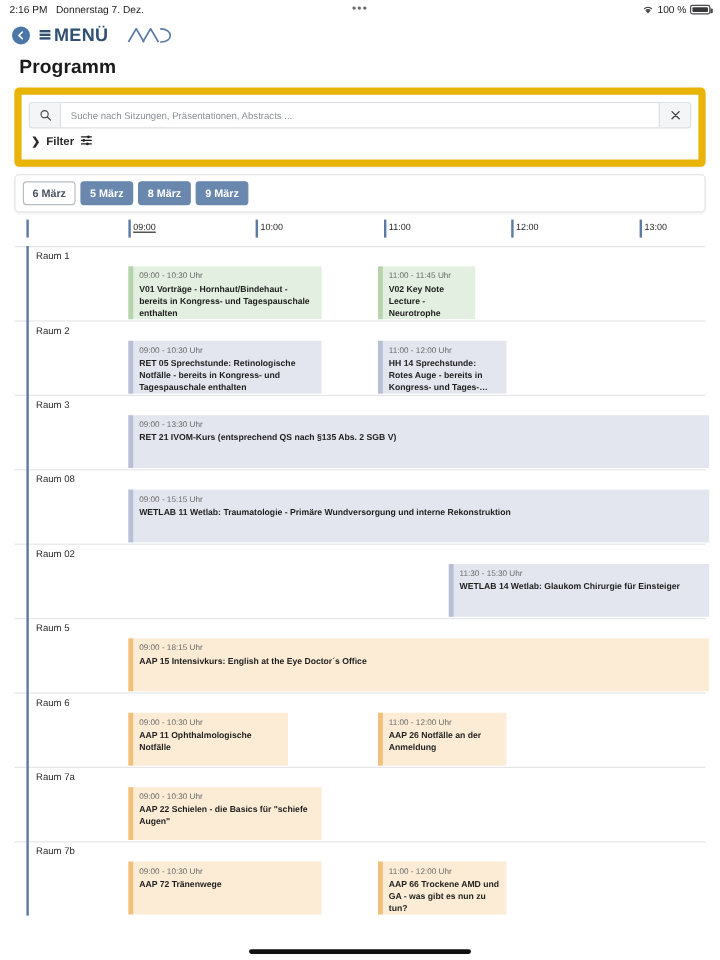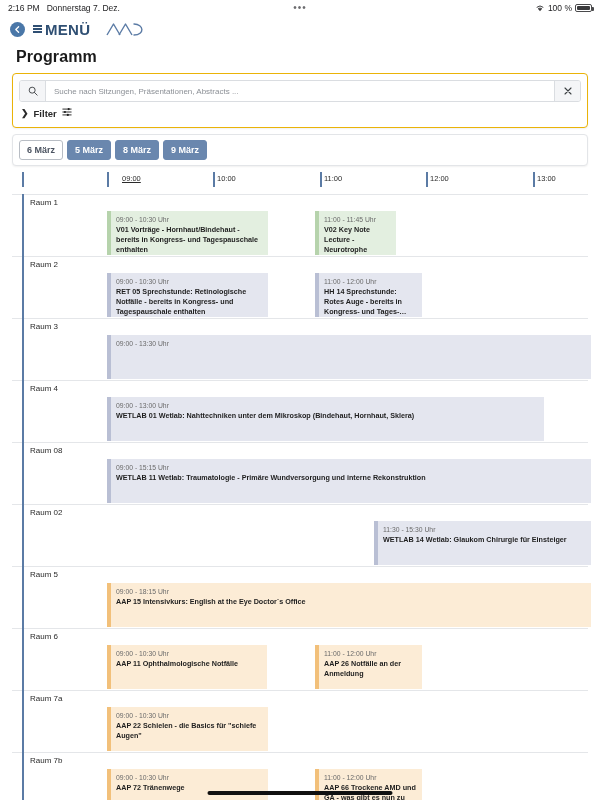--- a/index.html
+++ b/index.html
@@ -68,21 +68,21 @@
 
   
   .page { padding: 0 12px; }
   .page-title {
     font-size: 16px; font-weight: bold; color: #1a1a1a;
     padding: 6px 0 7px 4px; letter-spacing: .1px;
   }
 
   
   .search-panel {
-    background: #fff; border: 1px solid #eab308; border-radius: 4px;
+    background: #fff; border: 6px solid #eab308; border-radius: 4px;
     box-shadow: 0 1px 2px rgba(0,0,0,.06);
     padding: 6px;
   }
   .search-row {
     display: flex; align-items: stretch;
     border: 1px solid #dadde1; border-radius: 3px; overflow: hidden;
     height: 22px; background: #fff;
   }
   .search-icon-box {
     width: 26px; display: flex; align-items: center; justify-content: center;
@@ -245,21 +245,21 @@
   <div class="daytabs-panel" id="daytabs">
       <div class="daytab active">6 März</div>
       <div class="daytab inactive">5 März</div>
       <div class="daytab inactive">8 März</div>
       <div class="daytab inactive">9 März</div>
     </div>
 
   <div class="timeline-wrap" id="timeline">
       <div class="tl-tick" style="left: 10px;"></div>
       <div class="tl-tick" style="left: 95px;"></div>
-      <div class="tl-label" style="left: 106px; text-decoration: underline;">09:00</div>
+      <div class="tl-label" style="left: 95px; text-decoration: underline;">09:00</div>
       <div class="tl-tick" style="left: 201px;"></div>
       <div class="tl-label" style="left: 201px;">10:00</div>
       <div class="tl-tick" style="left: 308px;"></div>
       <div class="tl-label" style="left: 308px;">11:00</div>
       <div class="tl-tick" style="left: 414px;"></div>
       <div class="tl-label" style="left: 414px;">12:00</div>
       <div class="tl-tick" style="left: 521px;"></div>
       <div class="tl-label" style="left: 521px;">13:00</div>
     </div>
 
@@ -284,27 +284,21 @@
         </div>
         <div class="event ev-blue" style="left: 303px; width: 107px;">
           <div class="ev-time">11:00 - 12:00 Uhr</div>
           <div class="ev-title">HH 14 Sprechstunde: Rotes Auge - bereits in Kongress- und Tages-…</div>
         </div>
       </div>
       <div class="room-row">
         <div class="room-label">Raum 3</div>
         <div class="event ev-blue" style="left: 95px; width: 484px;">
           <div class="ev-time">09:00 - 13:30 Uhr</div>
-        </div>
-      </div>
-      <div class="room-row">
-        <div class="room-label">Raum 4</div>
-        <div class="event ev-blue" style="left: 95px; width: 437px;">
-          <div class="ev-time">09:00 - 13:00 Uhr</div>
-          <div class="ev-title">WETLAB 01 Wetlab: Nahttechniken unter dem Mikroskop (Bindehaut, Hornhaut, Sklera)</div>
+          <div class="ev-title">RET 21 IVOM-Kurs (entsprechend QS nach §135 Abs. 2 SGB V)</div>
         </div>
       </div>
       <div class="room-row">
         <div class="room-label">Raum 08</div>
         <div class="event ev-blue" style="left: 95px; width: 484px;">
           <div class="ev-time">09:00 - 15:15 Uhr</div>
           <div class="ev-title">WETLAB 11 Wetlab: Traumatologie - Primäre Wundversorgung und interne Rekonstruktion</div>
         </div>
       </div>
       <div class="room-row">
@@ -316,21 +310,21 @@
       </div>
       <div class="room-row">
         <div class="room-label">Raum 5</div>
         <div class="event ev-orange" style="left: 95px; width: 484px;">
           <div class="ev-time">09:00 - 18:15 Uhr</div>
           <div class="ev-title">AAP 15 Intensivkurs: English at the Eye Doctor´s Office</div>
         </div>
       </div>
       <div class="room-row">
         <div class="room-label">Raum 6</div>
-        <div class="event ev-orange" style="left: 95px; width: 160px;">
+        <div class="event ev-orange" style="left: 95px; width: 133px;">
           <div class="ev-time">09:00 - 10:30 Uhr</div>
           <div class="ev-title">AAP 11 Ophthalmologische Notfälle</div>
         </div>
         <div class="event ev-orange" style="left: 303px; width: 107px;">
           <div class="ev-time">11:00 - 12:00 Uhr</div>
           <div class="ev-title">AAP 26 Notfälle an der Anmeldung</div>
         </div>
       </div>
       <div class="room-row">
         <div class="room-label">Raum 7a</div>

